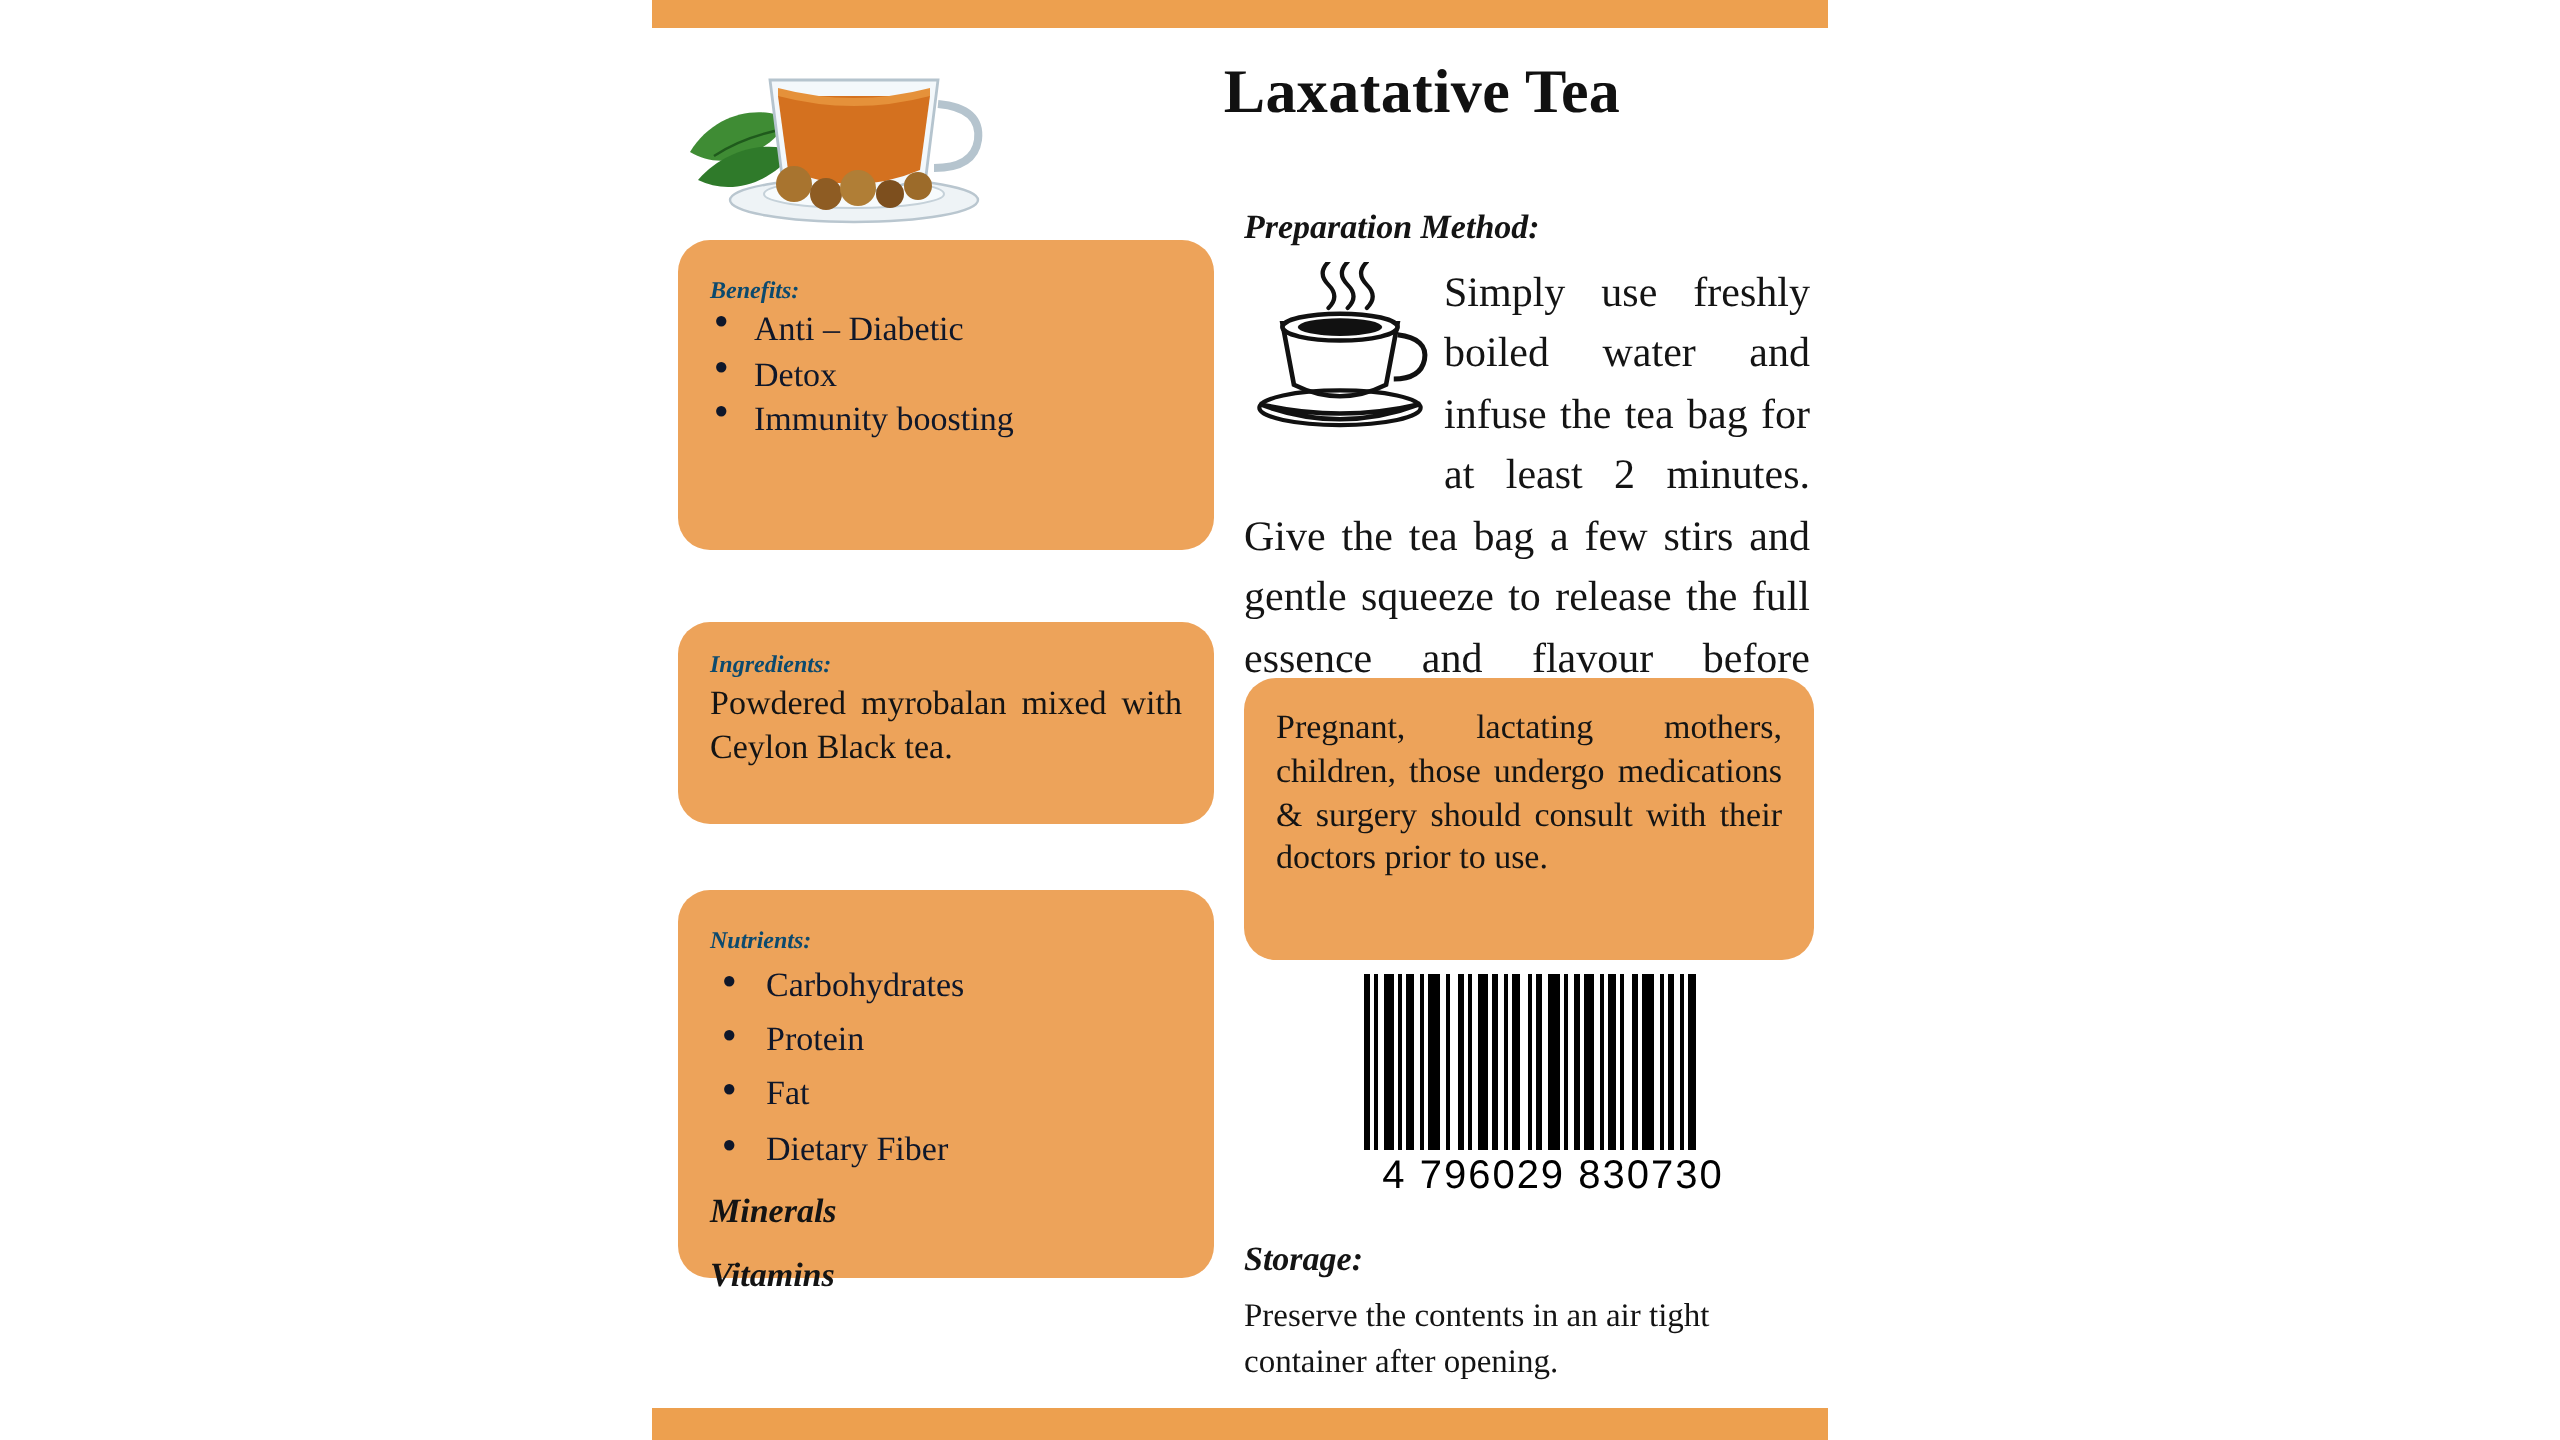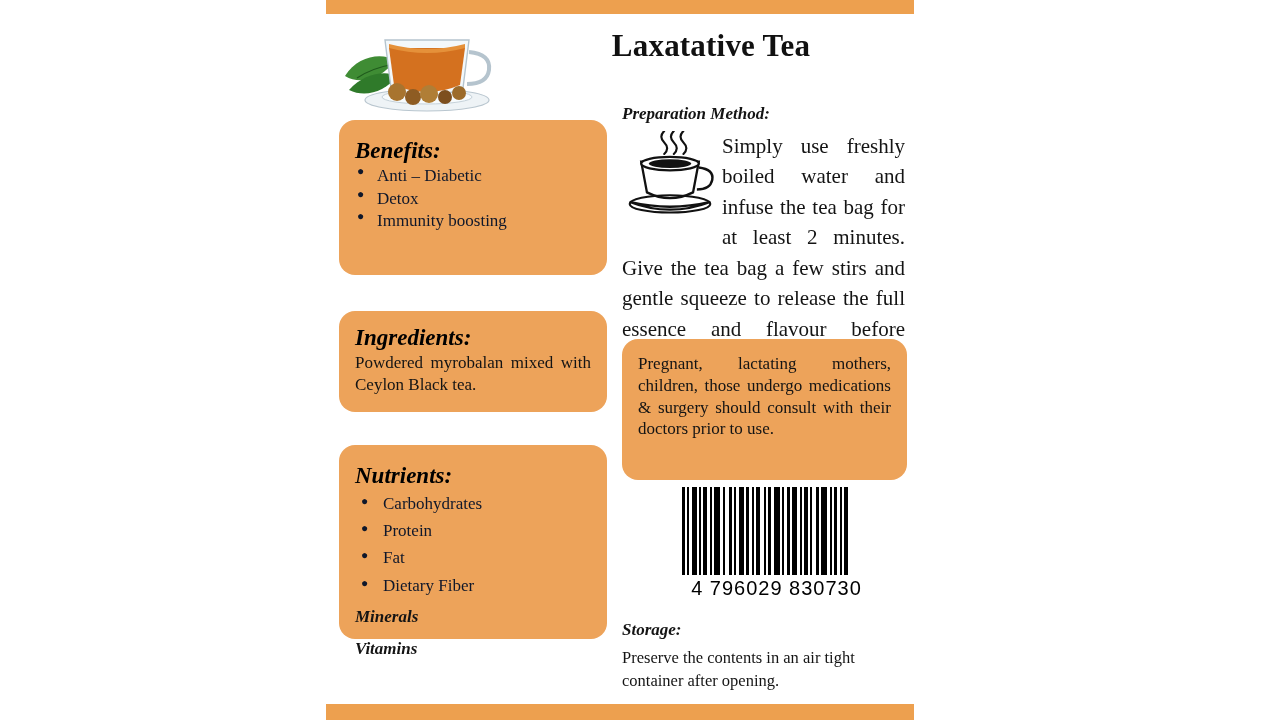--- a/index.html
+++ b/index.html
@@ -63,22 +63,22 @@
 
   
   .panel {
     position: absolute;
     background: #eda35a;
     border-radius: 16px;
   }
   .panel-head {
     font-weight: bold;
     font-style: italic;
-    font-size: 23px;
-    color: #000000;
+    font-size: 12px;
+    color: #0c4a6e;
     margin-bottom: 1px;
   }
   .panel-body {
     font-size: 17px;
     color: #141414;
     line-height: 1.28;
   }
   ul.bullets { list-style: none; }
   ul.bullets li {
     font-size: 17px;

